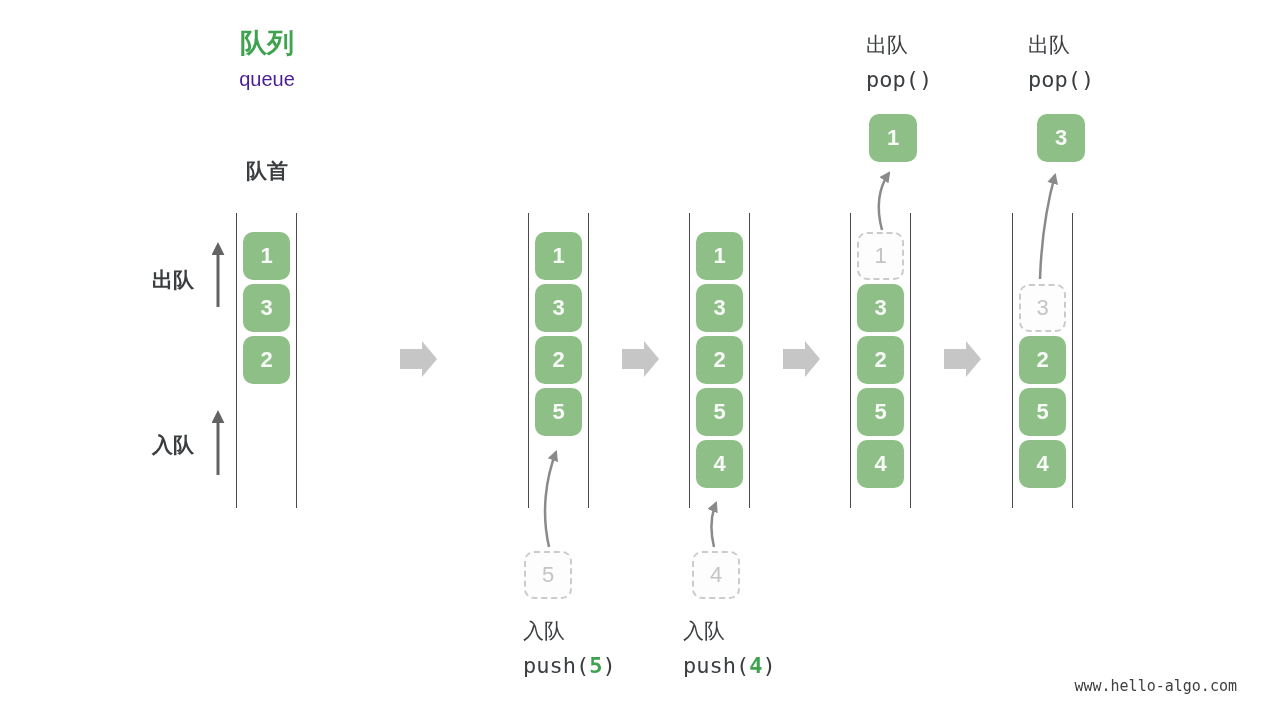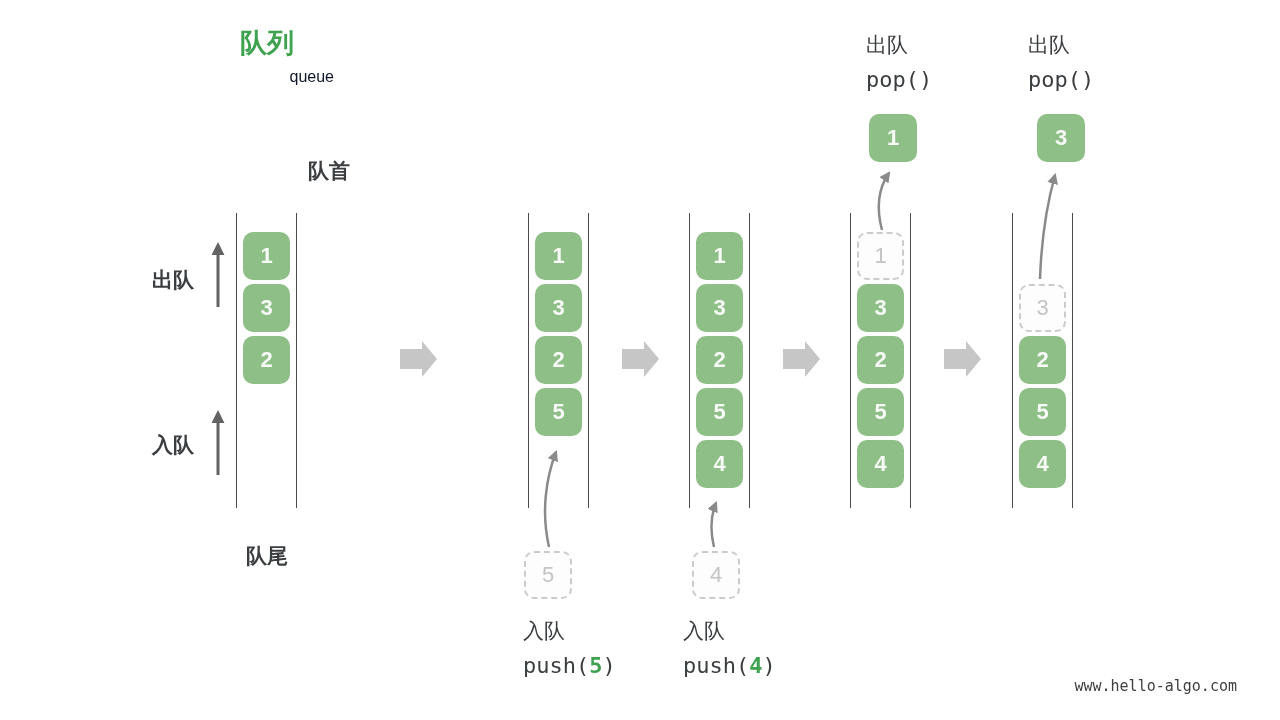--- a/index.html
+++ b/index.html
@@ -5,25 +5,25 @@
   html,body{margin:0;padding:0;background:#fff;}
   .canvas{
     position:relative;width:1280px;height:720px;background:#ffffff;overflow:hidden;
     font-family:"Liberation Sans",sans-serif;color:#3B3E40;
   }
   .abs{position:absolute;}
 
   
   .title-block{left:200px;top:28px;width:134px;text-align:center;}
   .title-zh{font-size:27px;font-weight:bold;color:#3EA24F;line-height:1.15;}
-  .title-en{font-size:16px;color:#0f172a;margin-top:9px;text-align:right;}
+  .title-en{font-size:20px;color:#4c1d95;margin-top:9px;}
 
   
   .zh-bold{font-size:21px;font-weight:bold;color:#3B3E40;}
-  .front-label{left:216px;top:157px;width:134px;text-align:right;}
+  .front-label{left:200px;top:157px;width:134px;text-align:center;}
   .rear-label{left:200px;top:542px;width:134px;text-align:center;}
   .dequeue-label{left:152px;top:266px;}
   .enqueue-label{left:152px;top:431px;}
 
   
   .col{
     position:absolute;top:213px;width:61px;height:295px;box-sizing:border-box;
     border-left:1.5px solid #4A4A4A;border-right:1.5px solid #4A4A4A;
   }
   .cells{position:absolute;top:19px;left:0;right:0;display:flex;flex-direction:column;align-items:center;gap:4px;}
@@ -63,21 +63,20 @@
 <body>
 
 <div class="canvas">
 
   <div class="abs title-block">
     <div class="title-zh">队列</div>
     <div class="title-en">queue</div>
   </div>
 
   <div class="abs front-label zh-bold">队首</div>
-  <div class="abs rear-label zh-bold">队尾</div>
 
   <div class="abs dequeue-label zh-bold">出队</div>
   <div class="abs enqueue-label zh-bold">入队</div>
 
   <div class="col" style="left:236px;">
     <div class="cells">
       <div class="cell solid">1</div>
       <div class="cell solid">3</div>
       <div class="cell solid">2</div>
     </div>

